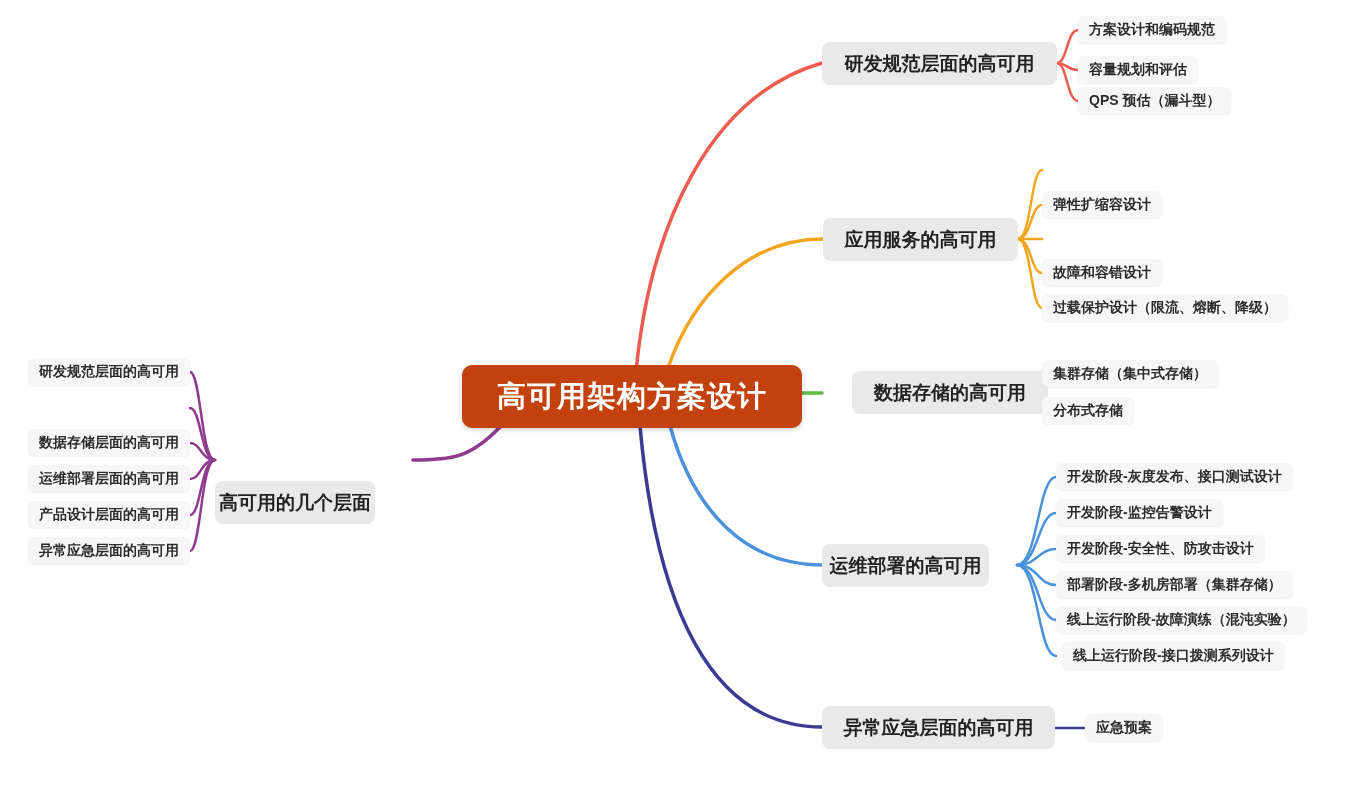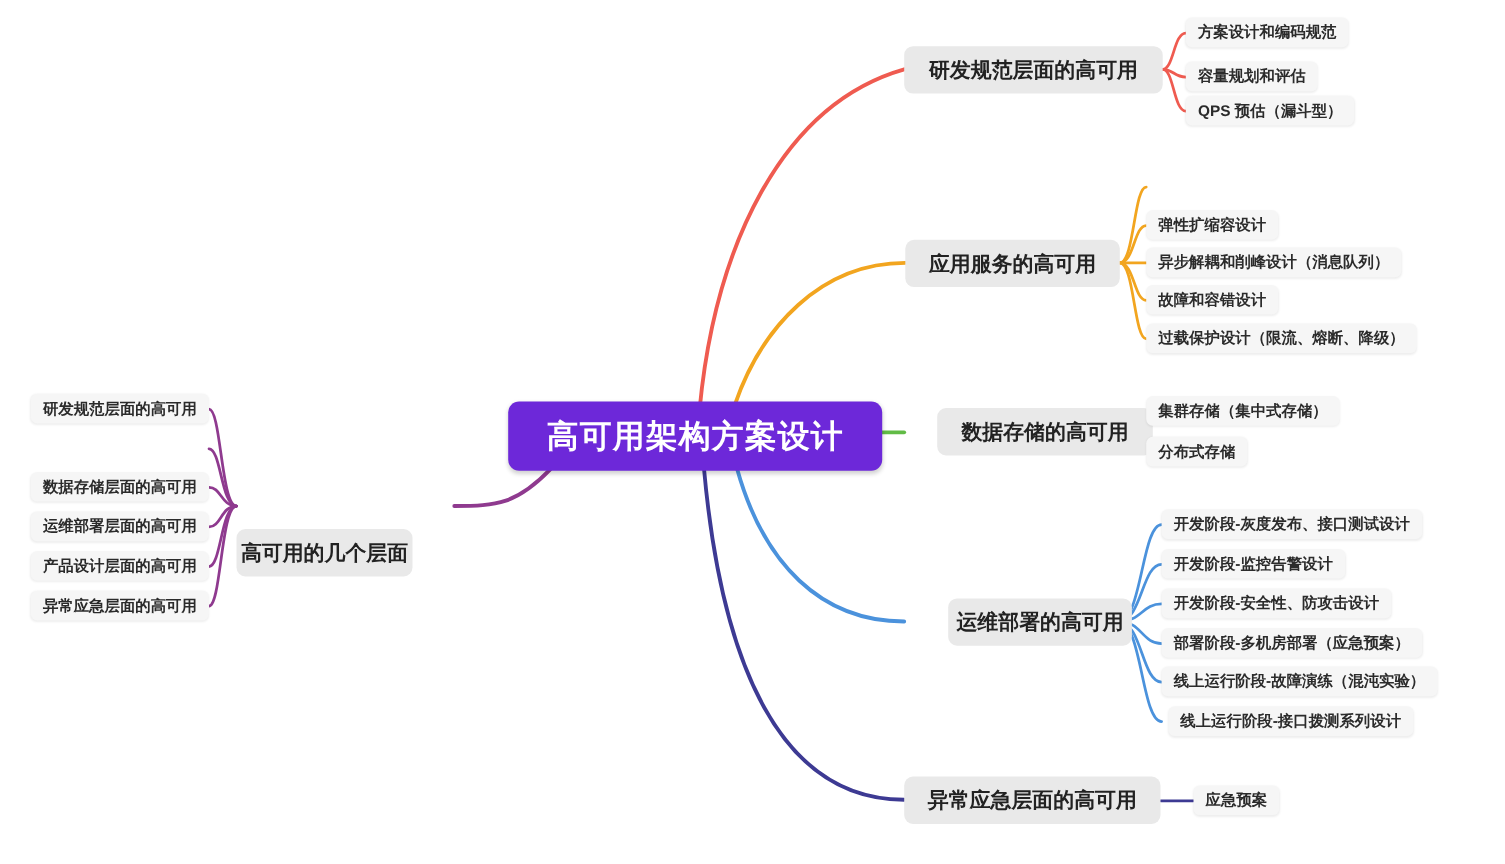--- a/index.html
+++ b/index.html
@@ -73,42 +73,41 @@
     <path class="conn-child" d="M 1055,728 H 1085" stroke="#3d3a93"></path>
 
     <path class="conn-child" d="M 215,460 C 201,460 201,372 190,372" stroke="#8f3a8f"></path>
     <path class="conn-child" d="M 215,460 C 201,460 201,408 190,408" stroke="#8f3a8f"></path>
     <path class="conn-child" d="M 215,460 C 201,460 201,443 190,443" stroke="#8f3a8f"></path>
     <path class="conn-child" d="M 215,460 C 201,460 201,479 190,479" stroke="#8f3a8f"></path>
     <path class="conn-child" d="M 215,460 C 201,460 201,515 190,515" stroke="#8f3a8f"></path>
     <path class="conn-child" d="M 215,460 C 201,460 201,551 190,551" stroke="#8f3a8f"></path>
   </svg>
 
-  <div class="node node-root" style="left: 462px; top: 365px; width: 340px; height: 63px; background: #6d28d9; color: rgb(255, 255, 255);">高可用架构方案设计</div>
+  <div class="node node-root" style="left: 462px; top: 365px; width: 340px; height: 63px; background: #c2410c; color: rgb(255, 255, 255);">高可用架构方案设计</div>
 
   <div class="node node-branch" style="left:822px; top:42px; width:235px; height:43px;">研发规范层面的高可用</div>
   <div class="node node-child" style="left:1078px; top:16px; height:27px;">方案设计和编码规范</div>
   <div class="node node-child" style="left:1078px; top:56px; height:27px;">容量规划和评估</div>
   <div class="node node-child" style="left:1078px; top:87px; height:27px;">QPS 预估（漏斗型）</div>
 
   <div class="node node-branch" style="left:823px; top:218px; width:195px; height:43px;">应用服务的高可用</div>
   <div class="node node-child" style="left:1042px; top:191px; height:27px;">弹性扩缩容设计</div>
-  <div class="node node-child" style="left:1042px; top:225px; height:27px;">异步解耦和削峰设计（消息队列）</div>
   <div class="node node-child" style="left:1042px; top:259px; height:27px;">故障和容错设计</div>
   <div class="node node-child" style="left:1042px; top:294px; height:27px;">过载保护设计（限流、熔断、降级）</div>
 
   <div class="node node-branch" style="left:822px; top:371px; width:196px; height:43px;margin-left:30px;">数据存储的高可用</div>
   <div class="node node-child" style="left:1042px; top:360px; height:27px;">集群存储（集中式存储）</div>
   <div class="node node-child" style="left:1042px; top:397px; height:27px;">分布式存储</div>
 
-  <div class="node node-branch" style="left:822px; top:544px; width:167px; height:43px;margin-left:40px;">运维部署的高可用</div>
+  <div class="node node-branch" style="left:822px; top:544px; width:167px; height:43px;">运维部署的高可用</div>
   <div class="node node-child" style="left:1056px; top:463px; height:27px;">开发阶段-灰度发布、接口测试设计</div>
   <div class="node node-child" style="left:1056px; top:499px; height:27px;">开发阶段-监控告警设计</div>
   <div class="node node-child" style="left:1056px; top:535px; height:27px;">开发阶段-安全性、防攻击设计</div>
-  <div class="node node-child" style="left:1056px; top:571px; height:27px;">部署阶段-多机房部署（应急预案）</div>
+  <div class="node node-child" style="left:1056px; top:571px; height:27px;">部署阶段-多机房部署（集群存储）</div>
   <div class="node node-child" style="left:1056px; top:606px; height:27px;">线上运行阶段-故障演练（混沌实验）</div>
   <div class="node node-child" style="left:1062px; top:642px; height:27px;">线上运行阶段-接口拨测系列设计</div>
 
   <div class="node node-branch" style="left:822px; top:706px; width:233px; height:43px;">异常应急层面的高可用</div>
   <div class="node node-child" style="left:1085px; top:714px; height:27px;">应急预案</div>
 
   <div class="node node-branch" style="left:215px; top:439px; width:160px; height:43px;margin-top:42px;">高可用的几个层面</div>
   <div class="node node-child" style="right:1178px; top:358px; height:27px;">研发规范层面的高可用</div>
   <div class="node node-child" style="right:1178px; top:429px; height:27px;">数据存储层面的高可用</div>
   <div class="node node-child" style="right:1178px; top:465px; height:27px;">运维部署层面的高可用</div>

